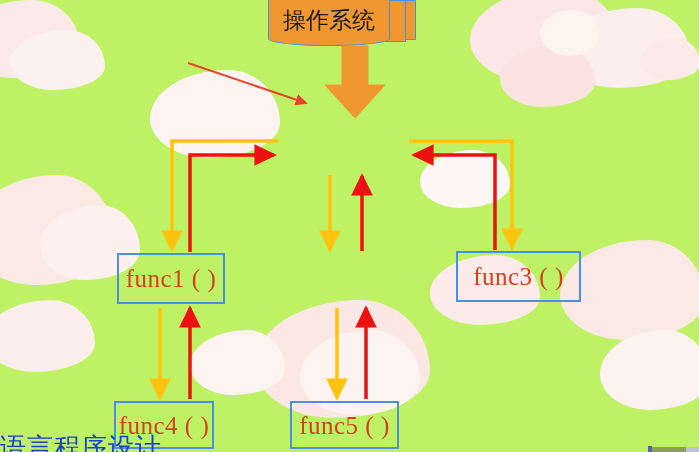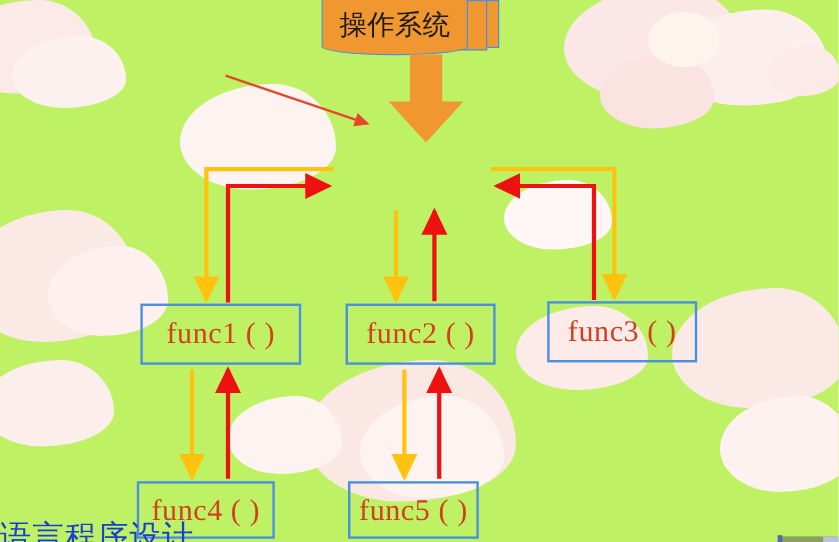--- a/index.html
+++ b/index.html
@@ -191,33 +191,30 @@
     <g>
       <line x1="337" y1="308" x2="337" y2="398" stroke="#ffc20e" stroke-width="3.5" marker-end="url(#ah-yellow)"></line>
     </g>
     <g>
       <line x1="366" y1="399" x2="366" y2="308" stroke="#ee1111" stroke-width="3.5" marker-end="url(#ah-red)"></line>
     </g>
   </svg>
 
 
 
-  <div class="node" style="left:117px; top:253px; width:134px; height:51px;">
+  <div class="node" style="left:117px; top:253px; width:108px; height:51px;">
     <span>func1 ( )</span>
   </div>
 
-  <div class="node" style="left:288px; top:253px; width:125px; height:51px;">
-    <span>func2 ( )</span>
-  </div>
 
   <div class="node" style="left:456px; top:251px; width:125px; height:51px;">
     <span>func3 ( )</span>
   </div>
 
-  <div class="node" style="left:114px; top:401px; width:115px; height:48px;justify-content:center;">
+  <div class="node" style="left:114px; top:401px; width:100px; height:48px;justify-content:center;">
     <span>func4 ( )</span>
   </div>
 
   <div class="node" style="left:290px; top:401px; width:109px; height:48px;">
     <span>func5 ( )</span>
   </div>
 
   <div class="footer-label" style="left:0px; top:430px;">语言程序设计</div>
 
   <div class="bottom-bar" style="left:650px; top:447px; width:48px; background:#8aa05c;"></div>

